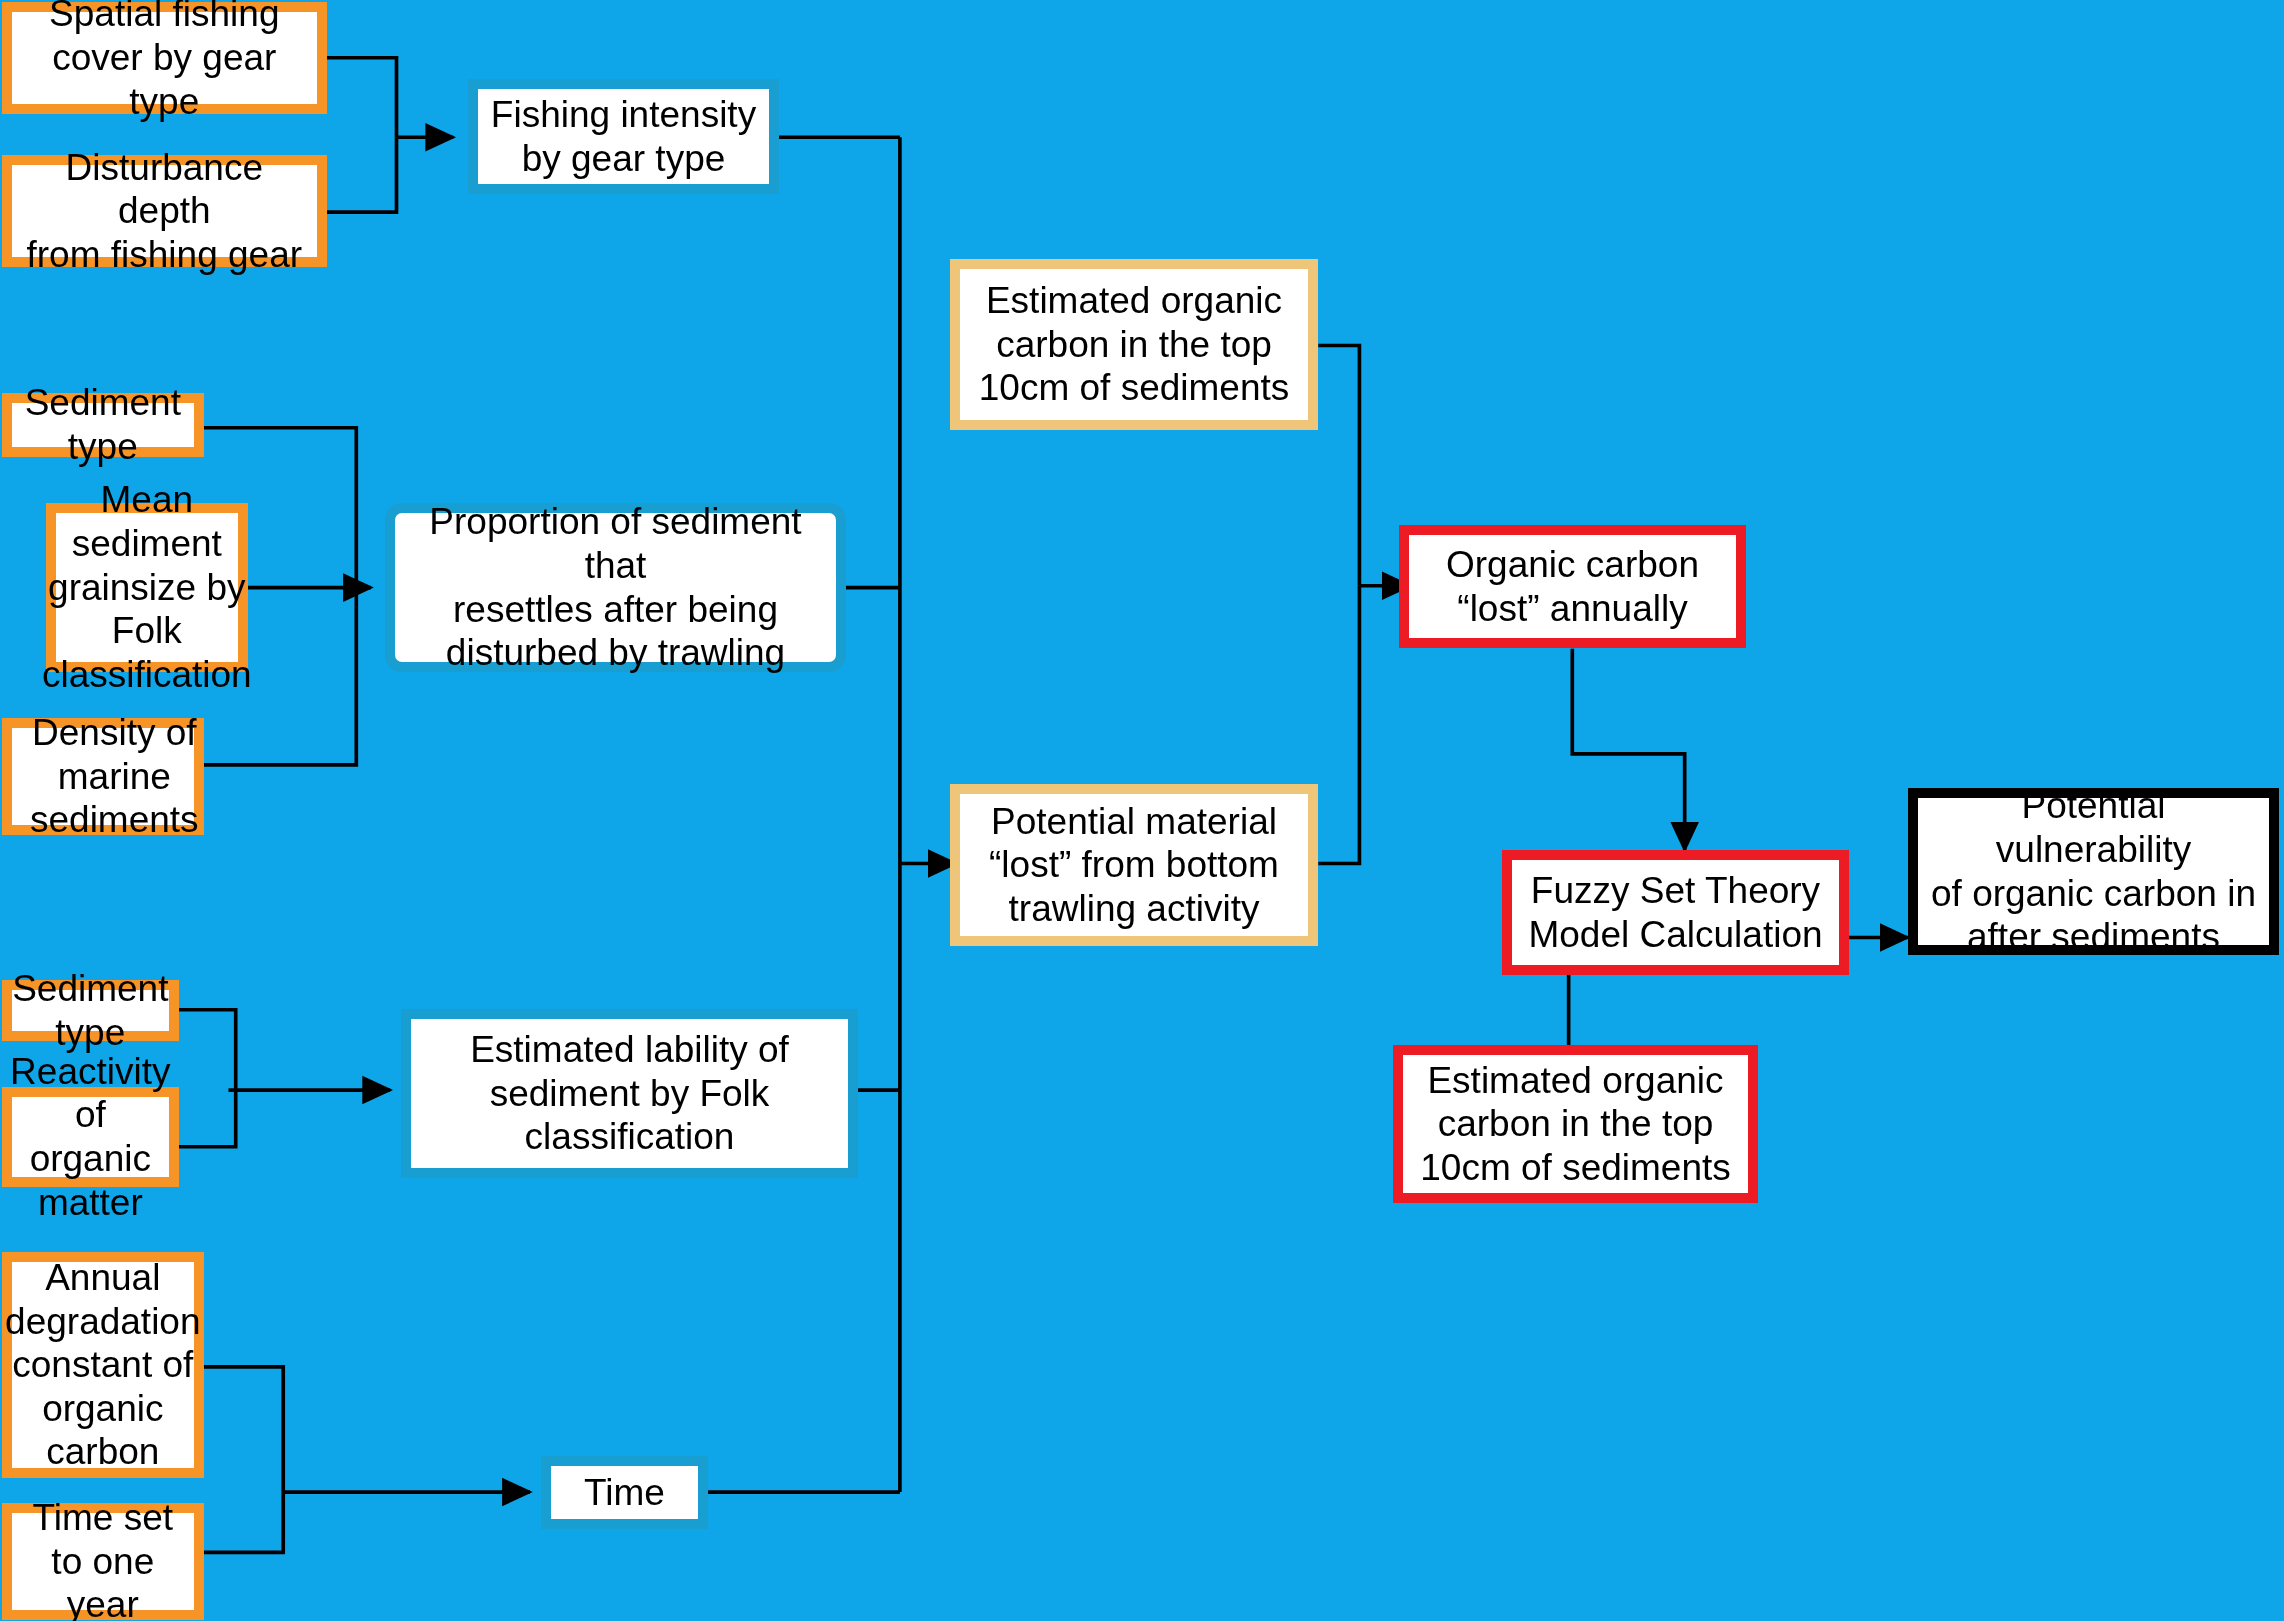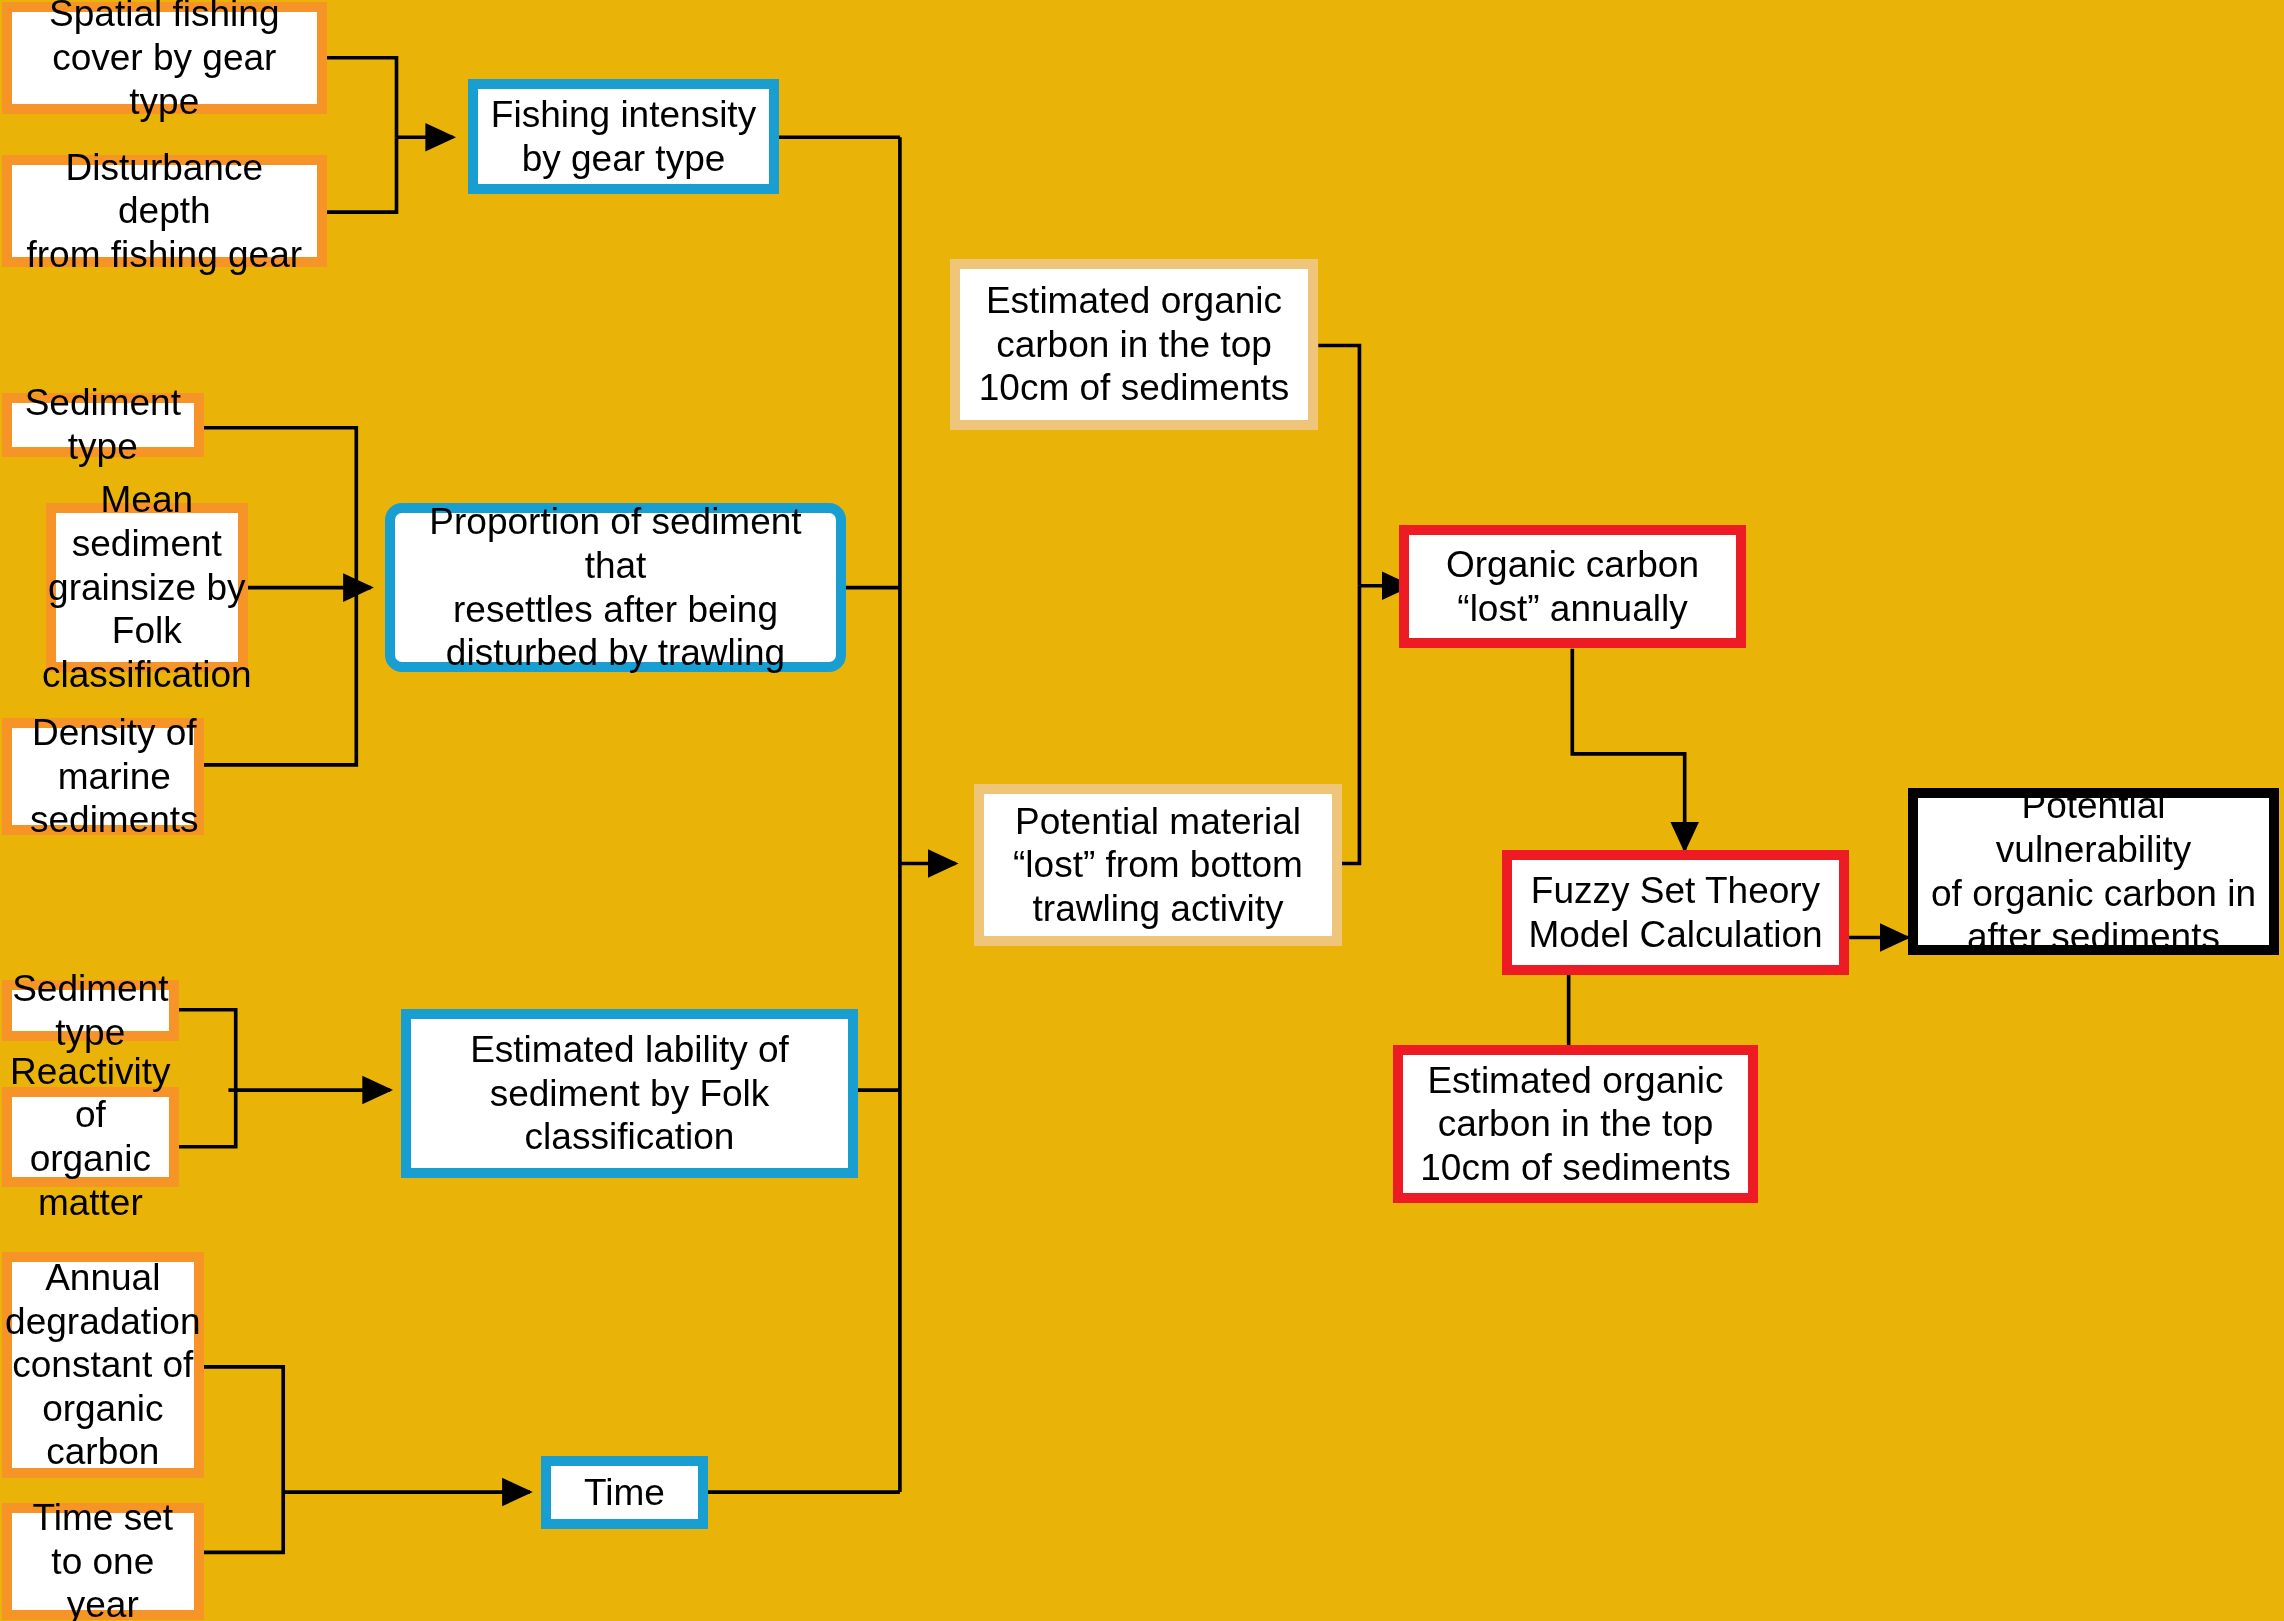--- a/index.html
+++ b/index.html
@@ -7,21 +7,21 @@
     padding: 0;
     background: #ffffff;
   }
   body {
     font-family: "Liberation Sans", sans-serif;
   }
   #diagram-root {
     position: relative;
     width: 2284px;
     height: 1622px;
-    background: #eab308;
+    background: #0ea5e9;
     overflow: hidden;
   }
   svg.edges {
     position: absolute;
     left: 0;
     top: 0;
     width: 2284px;
     height: 1622px;
   }
   .node {
@@ -166,21 +166,21 @@
   <div class="node n-blue fs-41" style="left:541px; top:1456px; width:167px; height:73px;">
     <span class="label">Time</span>
   </div>
 
   <div class="node n-tan fs-41" style="left:950px; top:259px; width:368px; height:171px;">
     <span class="label">Estimated organic
 carbon in the top
 10cm of sediments</span>
   </div>
 
-  <div class="node n-tan fs-41" style="left:950px; top:784px; width:368px; height:162px;margin-left:24px;">
+  <div class="node n-tan fs-41" style="left:950px; top:784px; width:368px; height:162px;">
     <span class="label">Potential material
 “lost” from bottom
 trawling activity</span>
   </div>
 
   <div class="node n-red fs-41" style="left:1399px; top:525px; width:347px; height:123px;">
     <span class="label">Organic carbon
 “lost” annually</span>
   </div>
 

